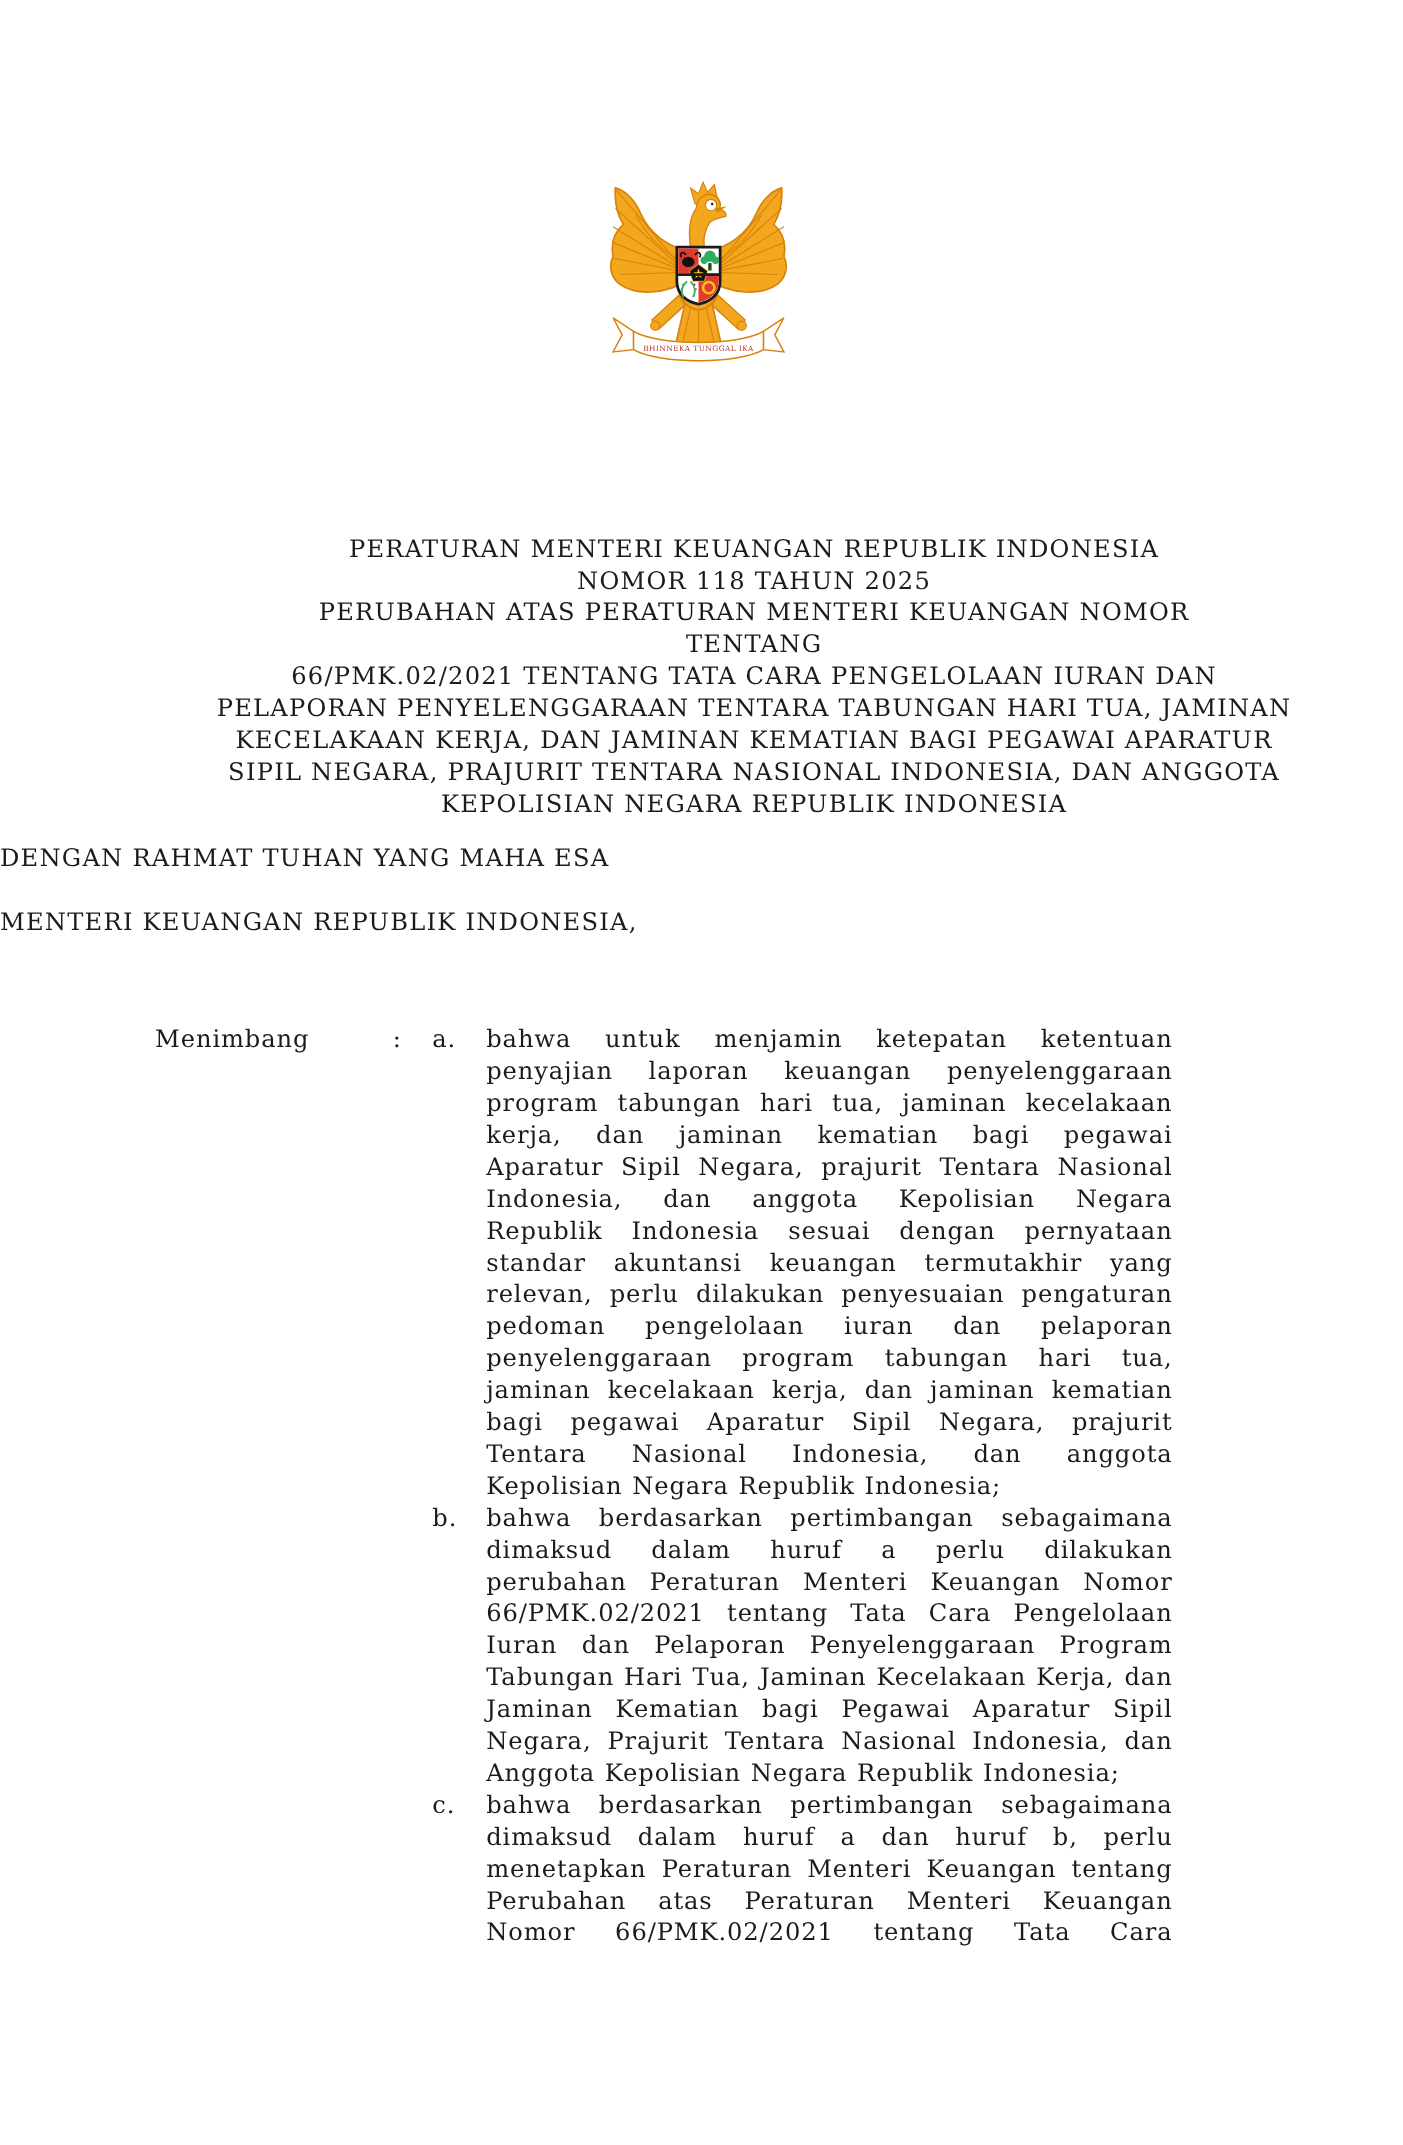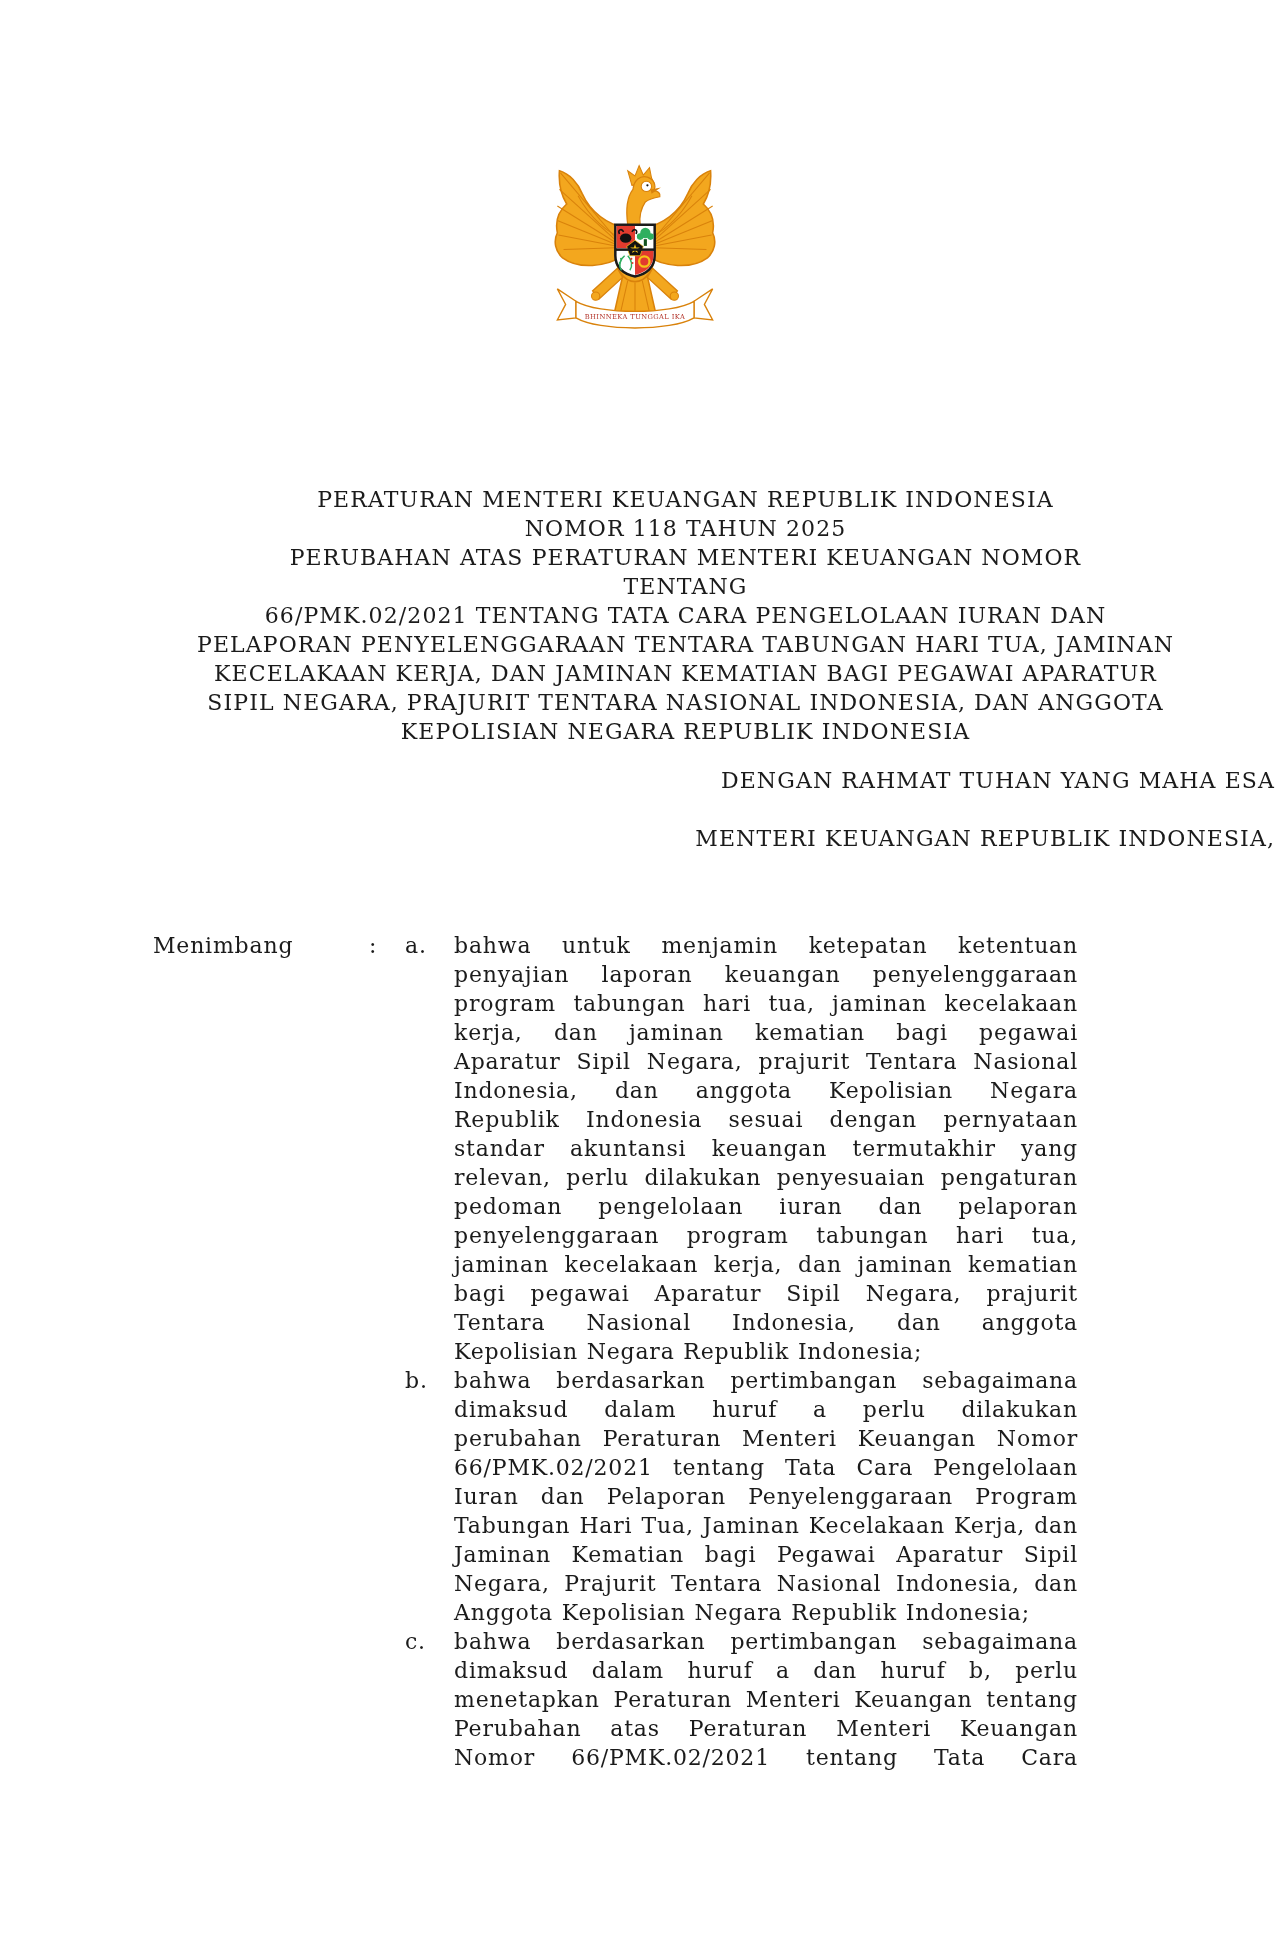--- a/index.html
+++ b/index.html
@@ -18,31 +18,31 @@
 
   .title-block {
     position:absolute; top:485px; left:0; width:100%;
     text-align:center;
     font-size:22px; line-height:29px; letter-spacing:1.1px;
     white-space:nowrap;
     margin-left:48px;
   }
   .preamble-line {
     position:absolute; left:0; width:100%;
-    text-align:right;
+    text-align:left;
     font-size:22px; line-height:29px; letter-spacing:1.1px;
     white-space:nowrap;
   }
   .invocation { top:766px; }
   .authority  { top:824px; }
 
   .menimbang { position:absolute; top:931px; left:141px; width:925px; }
   .consider-row { display:flex; align-items:flex-start; }
   .cell { font-size:22px; line-height:29px; letter-spacing:0.8px; }
-  .cell-label  { width:216px; flex:0 0 216px;margin-left:12px; }
+  .cell-label  { width:216px; flex:0 0 216px; }
   .cell-colon  { width:36px;  flex:0 0 36px; }
   .cell-marker { width:49px;  flex:0 0 49px; }
   .cell-text   {
     width:624px; flex:0 0 624px;
     text-align:justify;
     word-spacing:1px;
   }
   .cell-text.cut-off { text-align-last:justify; }
 </style>
 </head>

